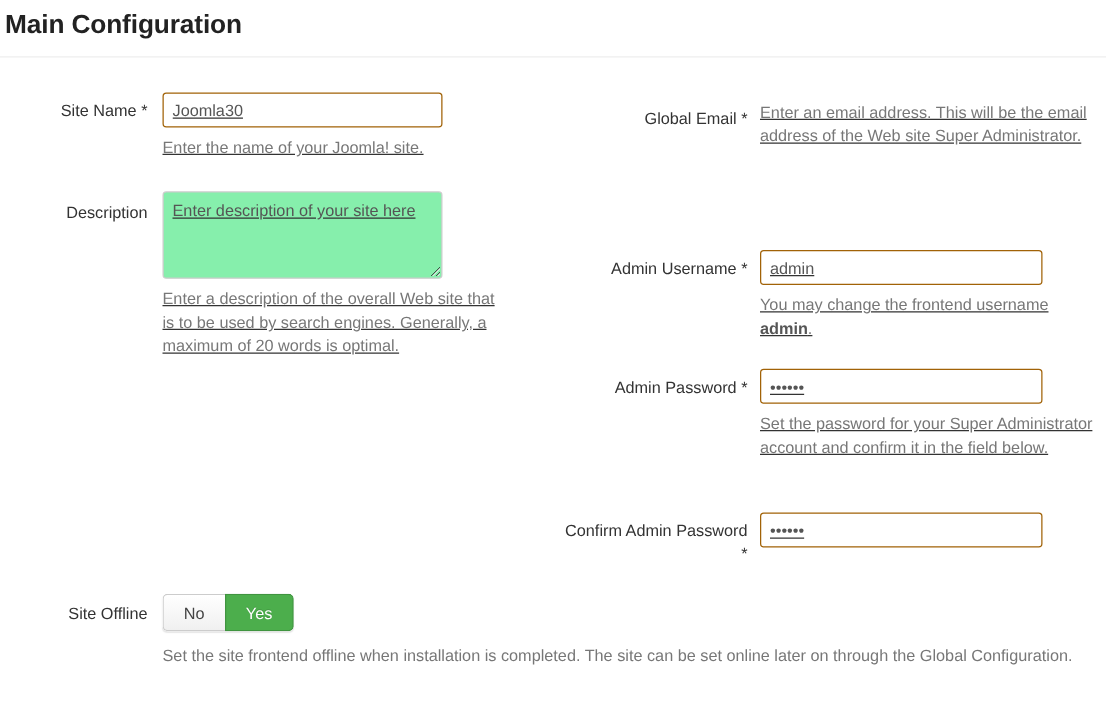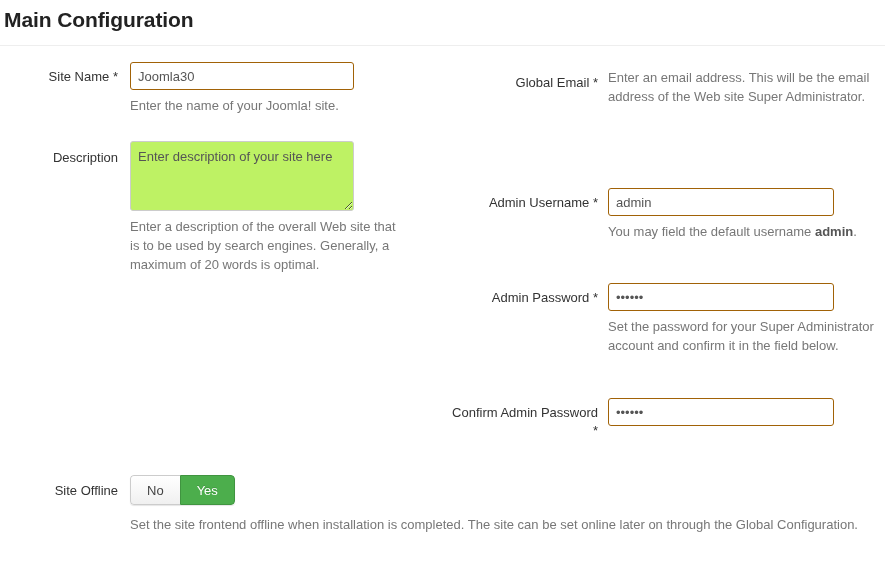--- a/index.html
+++ b/index.html
@@ -35,21 +35,22 @@
     width: 885px;
   }
 
   
   .form-wrap {
     position: relative;
     width: 885px;
   }
   .column {
     position: absolute;
-    top: 4px;
+    top: 16px;
+    text-decoration: underline;
   }
   .column-left  { left: 0;   width: 450px; }
   .column-right { left: 450px; width: 435px; }
 
   .control-group {
     position: relative;
     margin-bottom: 0;
   }
 
   .control-label {
@@ -91,21 +92,21 @@
   .txt::placeholder { color: #999999; }
 
   .txtarea {
     display: block;
     width: 224px;
     height: 70px;
     padding: 5px 7px;
     font-family: "Liberation Sans", sans-serif;
     font-size: 13px;
     color: #555555;
-    background: #bef264;
+    background: #86efac;
     border: 1px solid #cccccc;
     border-radius: 3px;
     outline: none;
     resize: both;
     line-height: 19px;
     overflow: hidden;
   }
 
   .help-block {
     margin: 6px 0 0 0;
@@ -209,21 +210,21 @@
       </div>
     </div>
 
     <div class="control-group" style="height:80px; margin-top:15px;">
       <div class="control-label" style="top:6px;">
         <span>Admin Username</span>
         <span class="req">*</span>
       </div>
       <div class="controls">
         <input class="txt" type="text" value="admin" style="">
-        <p class="help-block"><span>You may field the default username </span><b>admin</b><span>.</span></p>
+        <p class="help-block"><span>You may change the frontend username </span><b>admin</b><span>.</span></p>
       </div>
     </div>
 
     <div class="control-group" style="height:100px; margin-top:15px;">
       <div class="control-label" style="top:6px;">
         <span>Admin Password</span>
         <span class="req">*</span>
       </div>
       <div class="controls">
         <input class="txt" type="text" value="••••••" style="">

